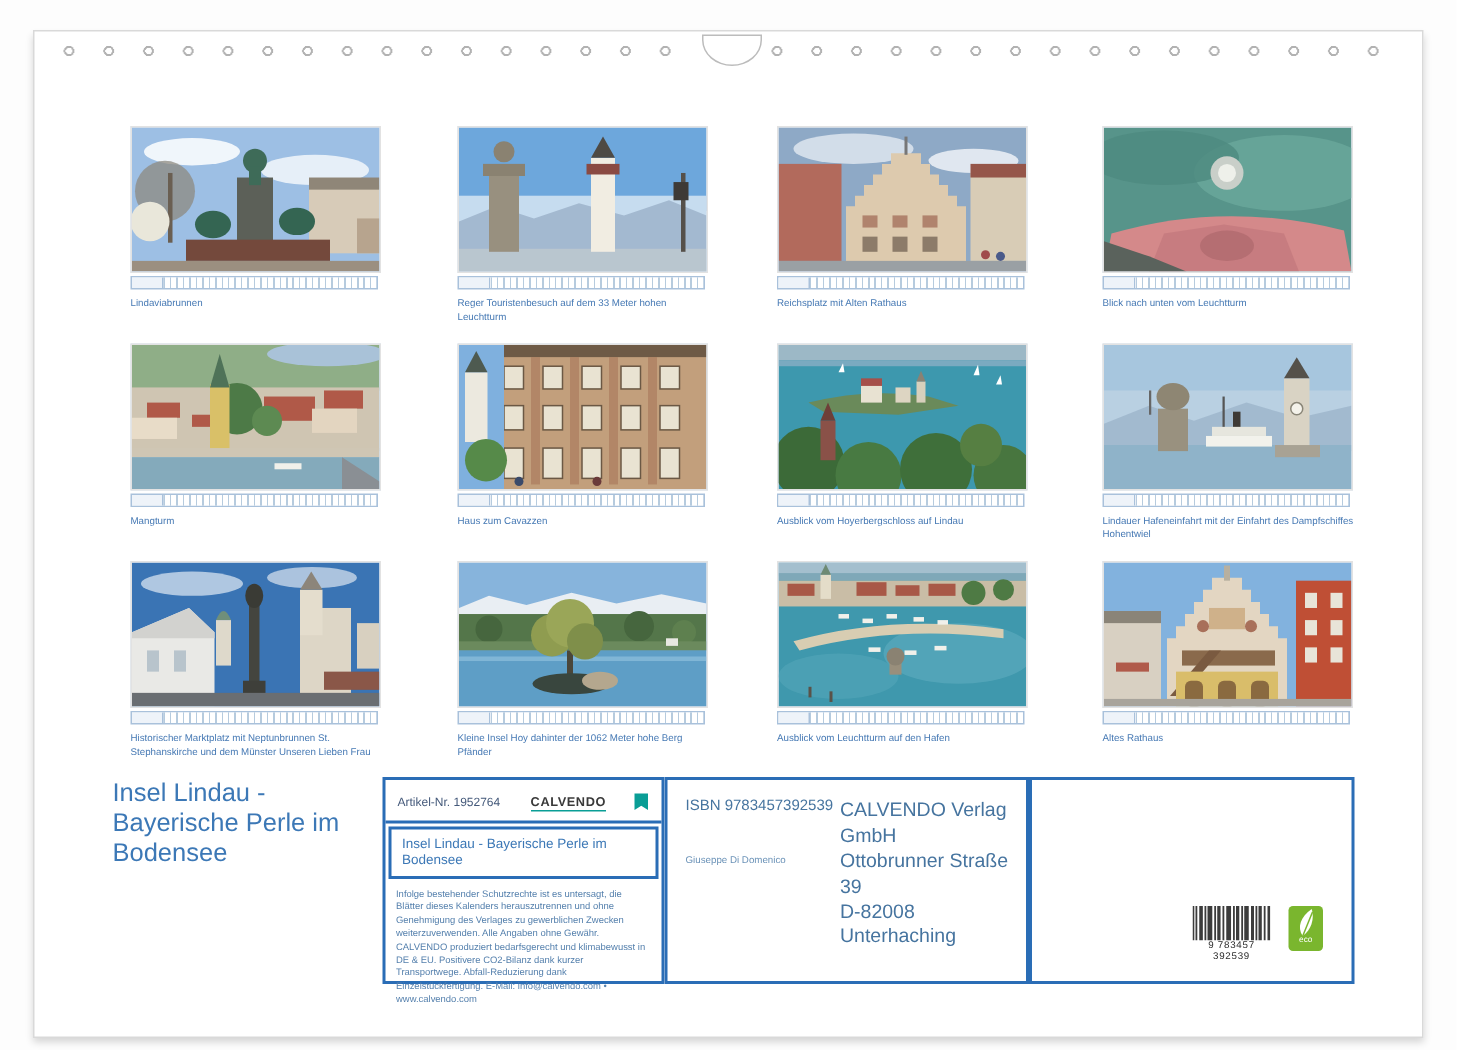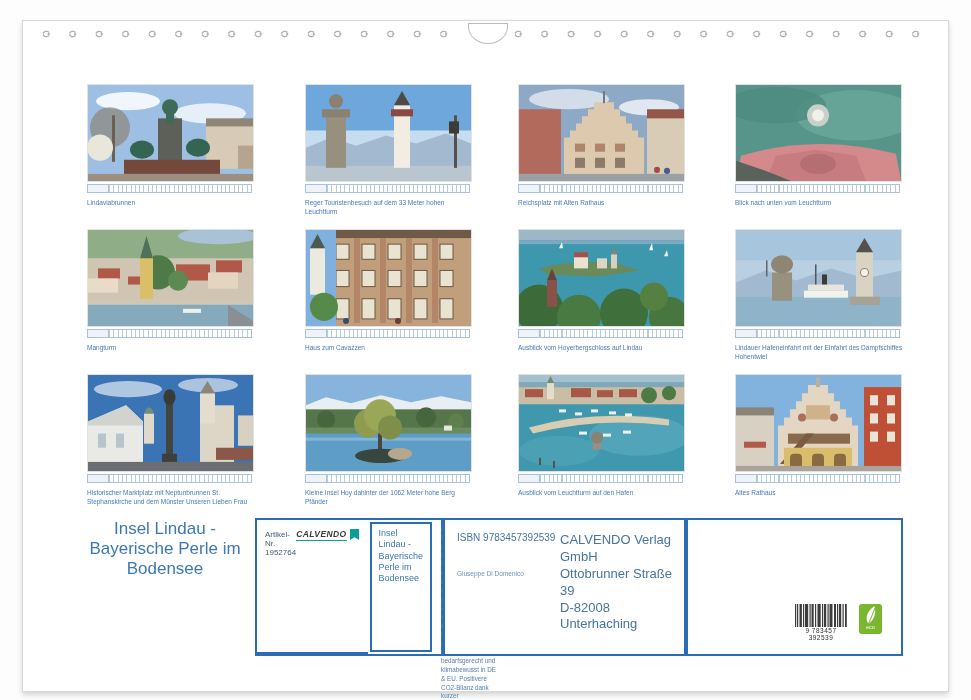--- a/index.html
+++ b/index.html
@@ -41,35 +41,35 @@
     display:flex;box-sizing:border-box;background:#fff;
   }
   .strip-label{width:20px;border-right:1px solid #a9c1db;background:#eef3f9;}
   .strip-days{flex:1;background:repeating-linear-gradient(90deg,#b6cbde 0 1px,#ffffff 1px 4.3px);}
   .caption{
     margin-top:6px;width:172px;font-size:6.5px;line-height:1.35;color:#4679b4;
   }
   
   .main-title{
     position:absolute;left:52px;top:498px;width:180px;
-    font-size:17px;line-height:1.18;color:#3c78b6;white-space:pre-line;text-align:center;
+    font-size:17px;line-height:1.18;color:#3c78b6;white-space:pre-line;
   }
   .box{
     position:absolute;top:497px;height:138px;box-sizing:border-box;
     border:2px solid #2a6db6;background:#fff;
   }
-  .box1{left:232px;width:188px;display:flex;flex-direction:row;}
+  .box1{left:232px;width:188px;display:flex;flex-direction:column;}
   .box2{left:420px;width:243px;}
   .box3{left:663px;width:217px;}
   .box1a{
     border-bottom:2px solid #2a6db6;padding:8px 8px 6px 8px;
     display:flex;align-items:flex-start;justify-content:space-between;
   }
   .article-no{font-size:8px;color:#44597a;padding-top:2px;}
-  .brand{display:flex;align-items:flex-end;gap:2px;font-style:italic;}
+  .brand{display:flex;align-items:flex-end;gap:18px;}
   .brand-text{font-size:8.5px;font-weight:bold;letter-spacing:.4px;color:#3a3a3a;
     border-bottom:1.5px solid #0a9e96;padding-bottom:1px;}
   .box1b{
     margin:2px;border:2px solid #2a6db6;padding:4px 7px;
     font-size:9px;line-height:1.25;color:#3c78b6;
   }
   .box1c{
     padding:5px 7px;font-size:6.3px;line-height:1.4;color:#5580ad;
   }
   .isbn{position:absolute;left:12px;top:12px;font-size:10px;color:#46749f;}

